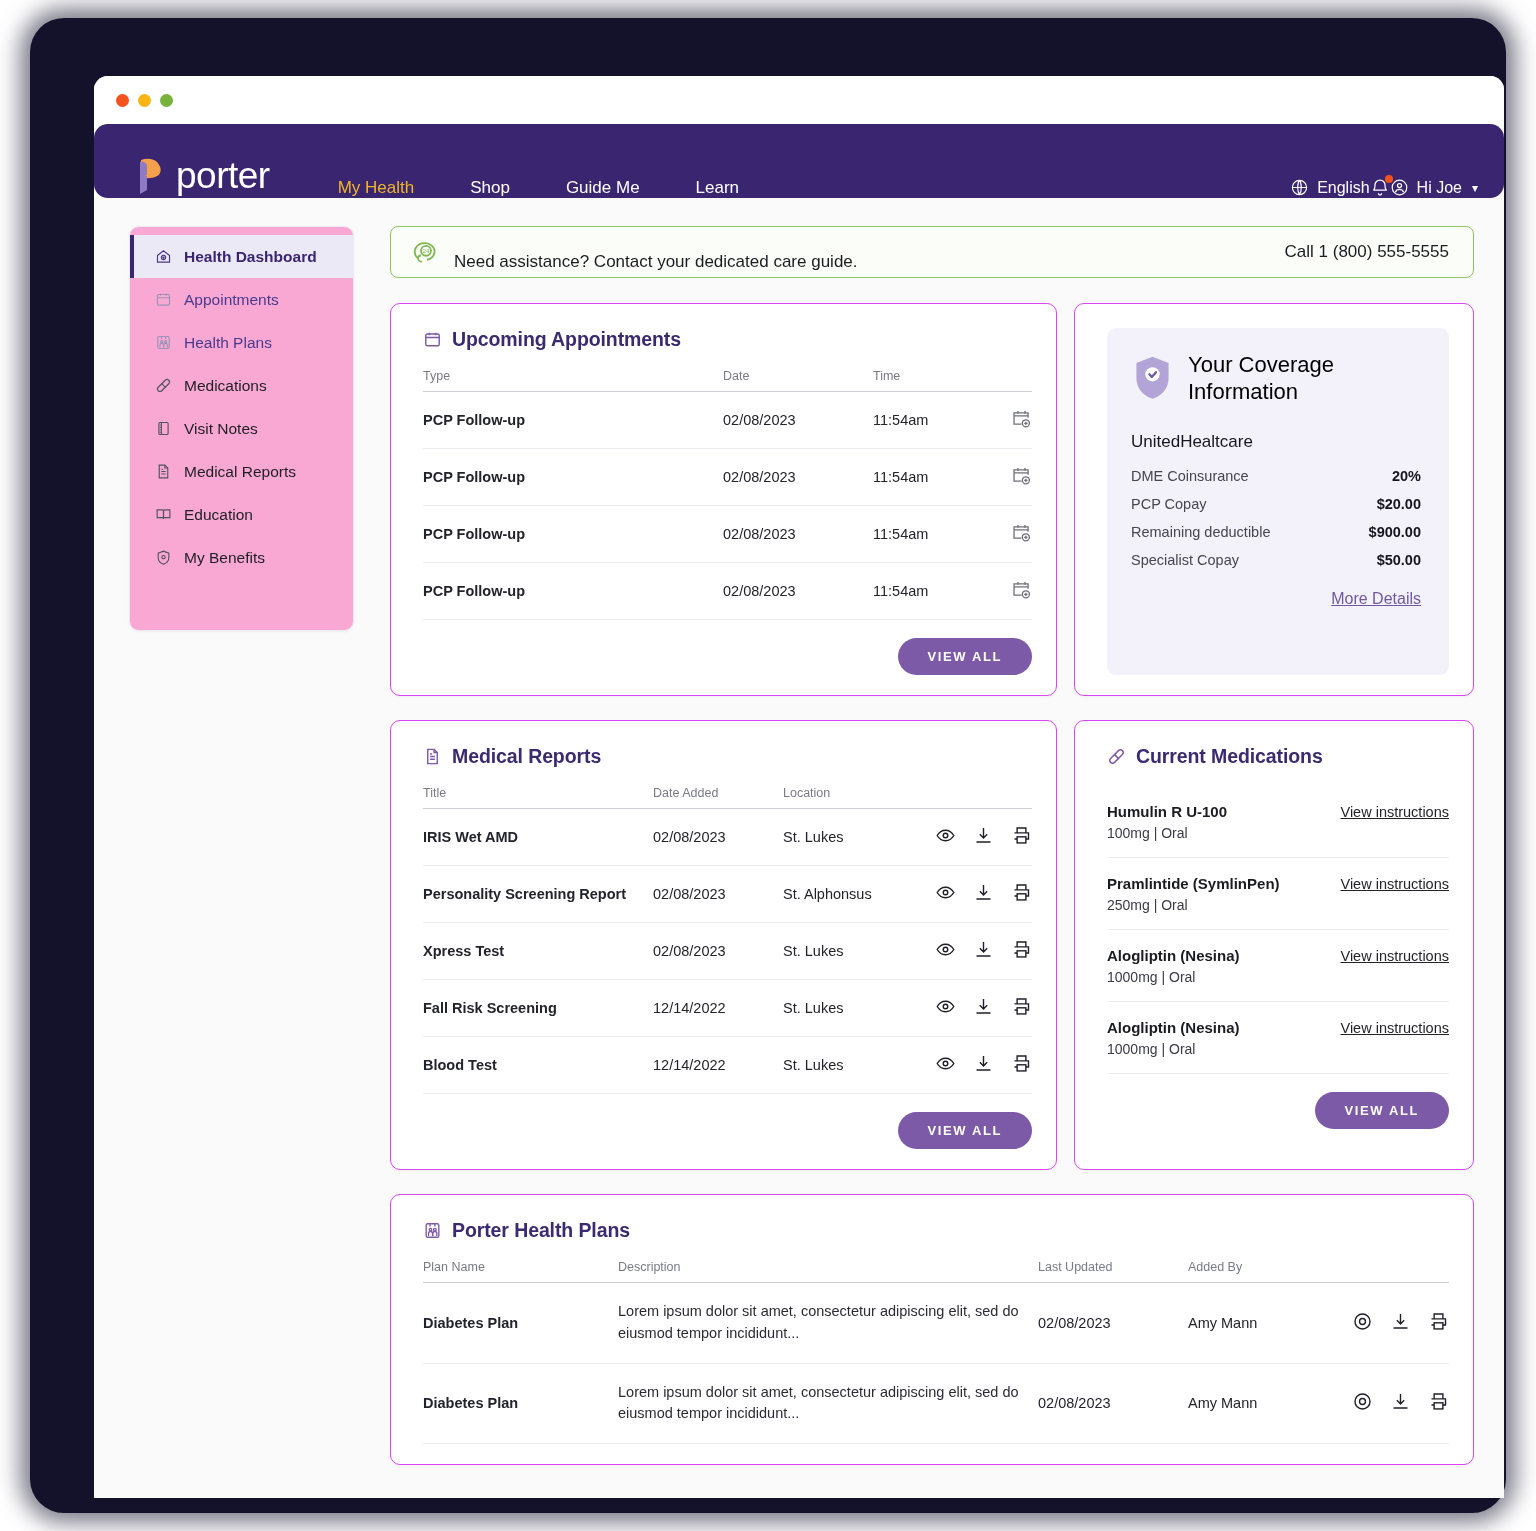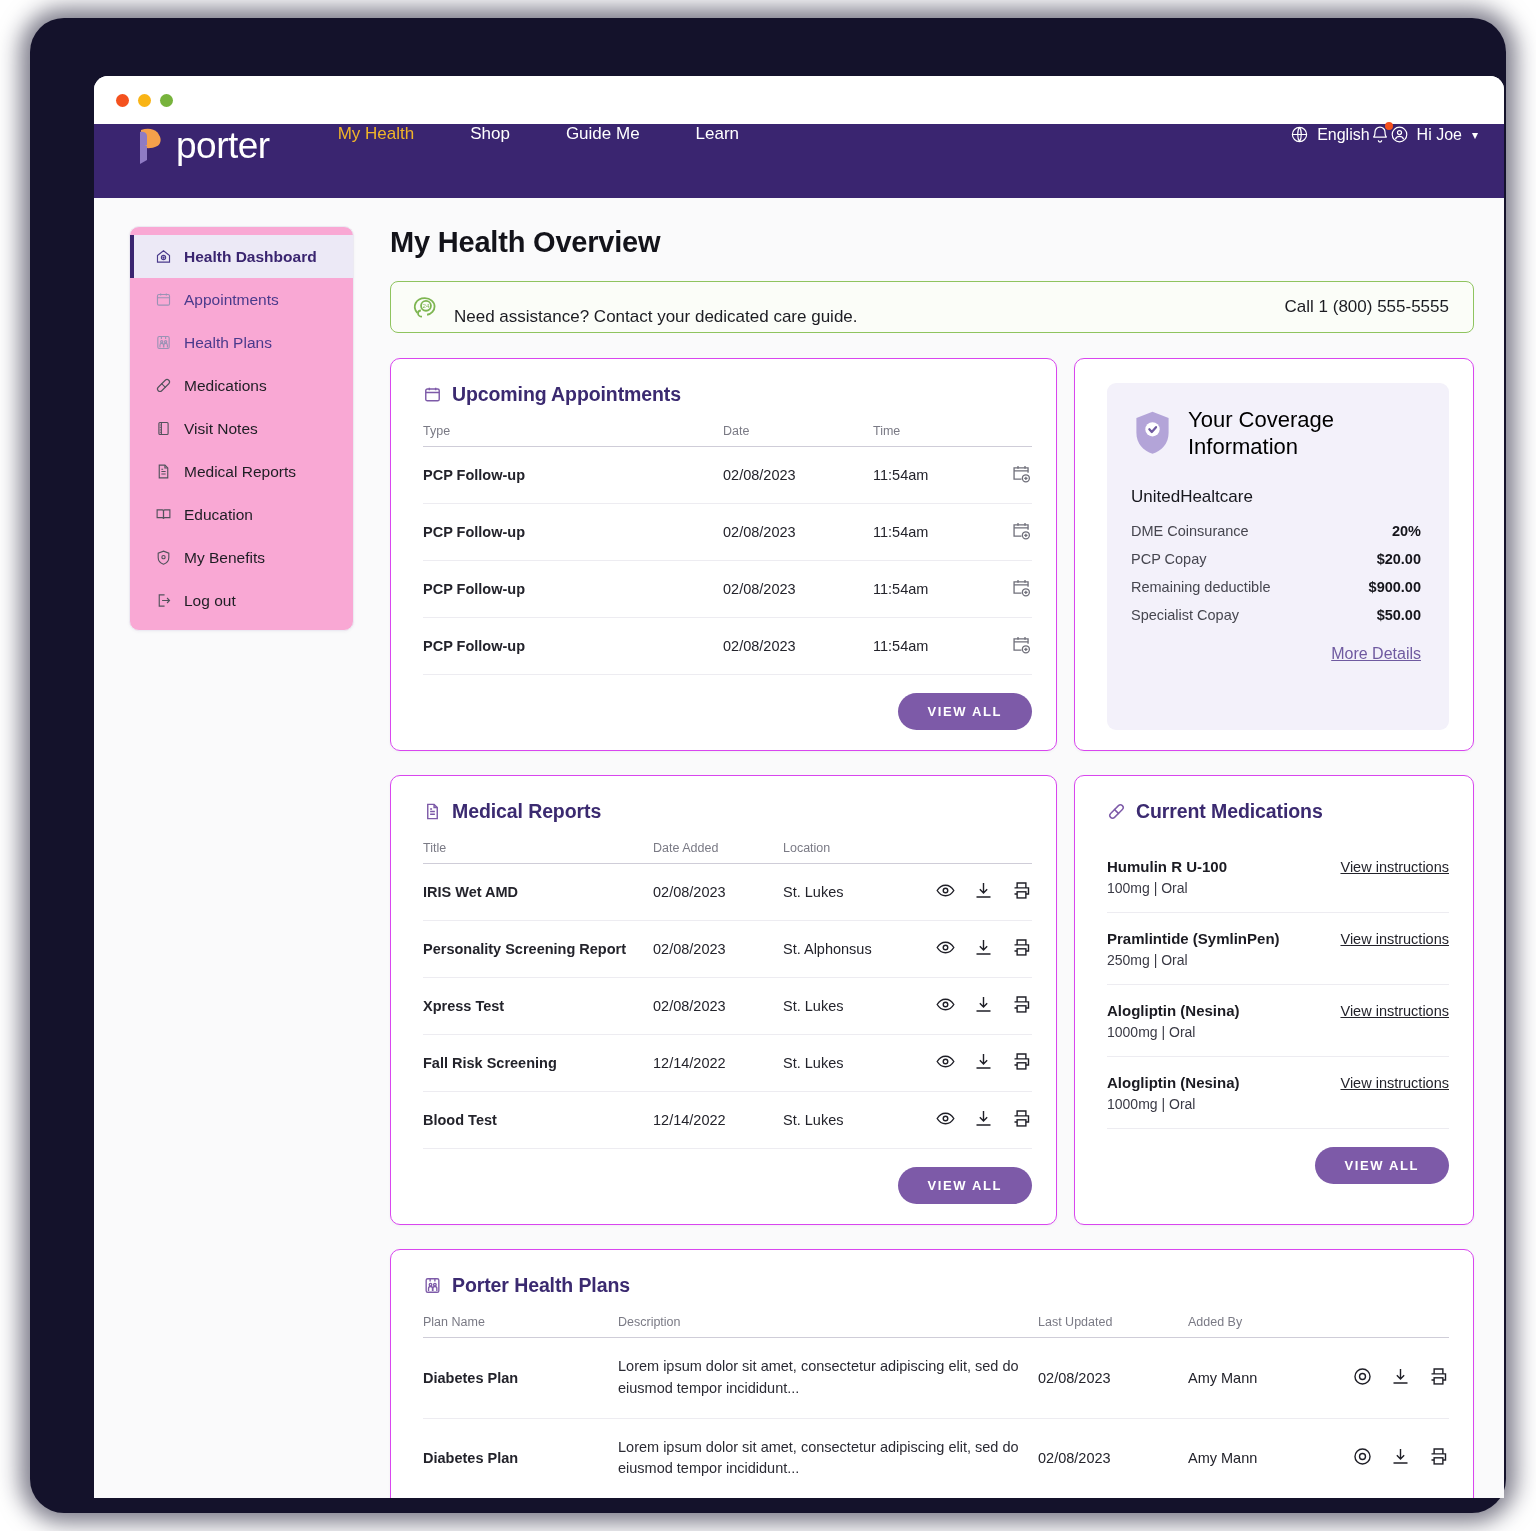--- a/index.html
+++ b/index.html
@@ -42,22 +42,23 @@
   .dot { width: 13px; height: 13px; border-radius: 50%; }
   .dot.red { background: #f4511e; }
   .dot.yellow { background: #f9b415; }
   .dot.green { background: #77b33c; }
 
   
   .navbar {
     height: 74px;
     background: #3a2570;
     display: flex;
-    align-items: flex-start;
+    align-items: flex-end;
     padding: 0 26px 0 38px;
+    border-radius: 14px;
   }
   .logo { display: flex; align-items: center; gap: 4px; }
   .logo-mark { width: 40px; height: 44px; }
   .logo-text {
     font-size: 37px;
     color: #ffffff;
     letter-spacing: -0.5px;
     font-weight: 400;
   }
   .nav-links { display: flex; align-items: center; gap: 56px; margin-left: 68px; }
@@ -385,32 +386,24 @@
       </div>
 
       <div class="side-item">
         <svg class="side-ic" viewBox="0 0 24 24" fill="none" stroke="#52525c" stroke-width="1.6">
           <path d="M12 3l7.5 3v6c0 5-3.2 8-7.5 9.5C7.7 20 4.5 17 4.5 12V6z"></path>
               <circle cx="12" cy="11.5" r="2.3"></circle>
         </svg>
         <span>My Benefits</span>
       </div>
 
-      <div class="side-item">
-        <svg class="side-ic" viewBox="0 0 24 24" fill="none" stroke="#52525c" stroke-width="1.6">
-          <path d="M13.5 4H6v16h7.5"></path>
-              <path d="M10 12h10M17 8.5l3.5 3.5L17 15.5"></path>
-        </svg>
-        <span>Log out</span>
-      </div>
     </div>
 
     <div class="main">
 
-      <div class="page-title">My Health Overview</div>
 
       <div class="care-banner">
         <svg width="29" height="29" viewBox="0 0 24 24" fill="none" stroke="#7eb652" stroke-width="1.5">
           <path d="M5.2 16.5c-2-2.4-2.6-5.6-1.4-8 1.3-2.6 4.2-4.2 7.6-4.2 4.6 0 8.1 3 8.1 6.9 0 3.4-2.6 6.2-6.2 6.8"></path>
           <path d="M8.2 14.5c-1.4 0-2.4 1-2.4 2.2 0 1.6 1.4 2.9 3.3 2.9"></path>
           <circle cx="12.4" cy="10.6" r="4.1" fill="none"></circle>
           <text x="12.4" y="12.4" font-size="5.1" fill="#7eb652" stroke="none" text-anchor="middle" font-family="Liberation Sans, sans-serif">24</text>
         </svg>
         <span class="care-text">Need assistance? Contact your dedicated care guide.</span>
         <span class="care-phone">Call 1 (800) 555-5555</span>

